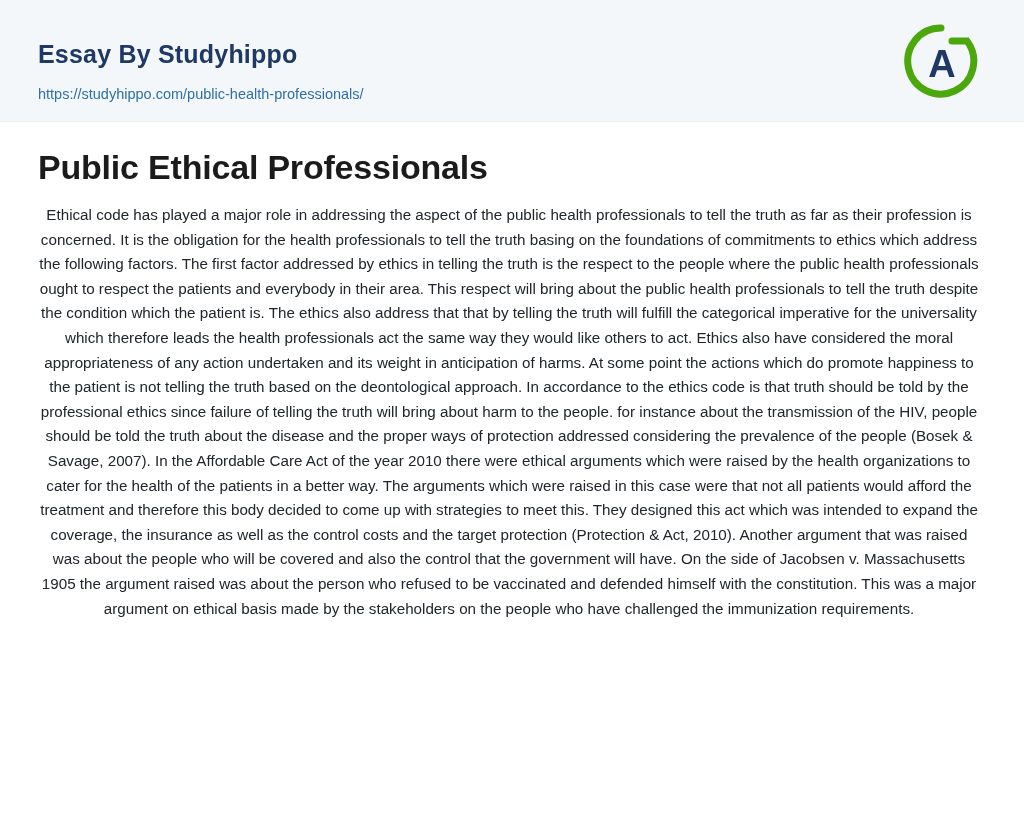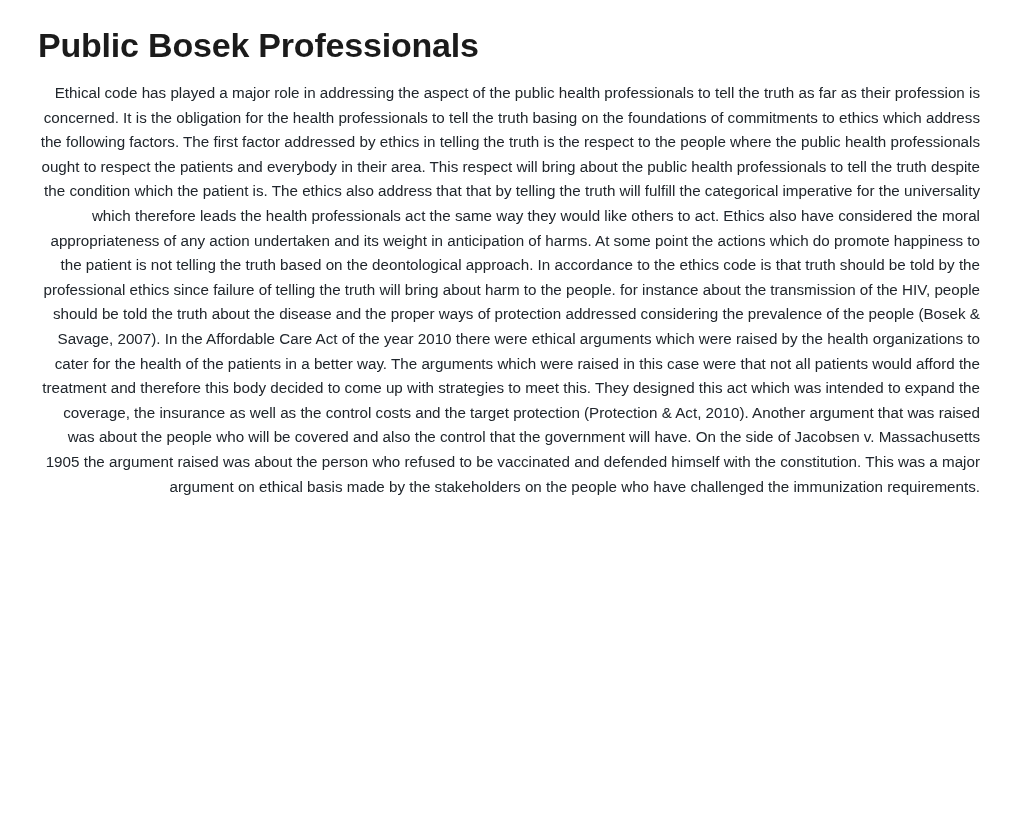--- a/index.html
+++ b/index.html
@@ -66,27 +66,38 @@
     color: #1b1b1b;
     margin: 0 0 16px 0;
     letter-spacing: -0.2px;
   }
 
   .para {
     font-size: 15.2px;
     line-height: 24.6px;
     color: #20262c;
     margin: 0 0 18px 0;
-    text-align: right;
+    text-align: center;
   }
 </style>
 </head>
 <body>
 
 <div class="page">
 
+  <div class="header">
+    <div class="brand">Essay By Studyhippo</div>
+    <a class="source-url" href="#">https://studyhippo.com/public-health-professionals/</a>
+
+    <div class="logo">
+      <svg width="78" height="78" viewBox="0 0 78 78" aria-hidden="true">
+        <path d="M39 6 A33 33 0 1 0 65 19 L50 19" fill="none" stroke="#4ca70d" stroke-width="7" stroke-linecap="round"></path>
+        <text x="40" y="55" text-anchor="middle" font-family="Liberation Sans, sans-serif" font-size="38" font-weight="bold" fill="#1f3864">A</text>
+      </svg>
+    </div>
+  </div>
 
   <div class="content">
-    <h1 class="doc-title">Public Bosek Professionals</h1>
+    <h1 class="doc-title">Public Ethical Professionals</h1>
     <p class="para">Ethical code has played a major role in addressing the aspect of the public health professionals to tell the truth as far as their profession is concerned. It is the obligation for the health professionals to tell the truth basing on the foundations of commitments to ethics which address the following factors. The first factor addressed by ethics in telling the truth is the respect to the people where the public health professionals ought to respect the patients and everybody in their area. This respect will bring about the public health professionals to tell the truth despite the condition which the patient is. The ethics also address that that by telling the truth will fulfill the categorical imperative for the universality which therefore leads the health professionals act the same way they would like others to act. Ethics also have considered the moral appropriateness of any action undertaken and its weight in anticipation of harms. At some point the actions which do promote happiness to the patient is not telling the truth based on the deontological approach. In accordance to the ethics code is that truth should be told by the professional ethics since failure of telling the truth will bring about harm to the people. for instance about the transmission of the HIV, people should be told the truth about the disease and the proper ways of protection addressed considering the prevalence of the people (Bosek &amp; Savage, 2007). In the Affordable Care Act of the year 2010 there were ethical arguments which were raised by the health organizations to cater for the health of the patients in a better way. The arguments which were raised in this case were that not all patients would afford the treatment and therefore this body decided to come up with strategies to meet this. They designed this act which was intended to expand the coverage, the insurance as well as the control costs and the target protection (Protection &amp; Act, 2010). Another argument that was raised was about the people who will be covered and also the control that the government will have. On the side of Jacobsen v. Massachusetts 1905 the argument raised was about the person who refused to be vaccinated and defended himself with the constitution. This was a major argument on ethical basis made by the stakeholders on the people who have challenged the immunization requirements.</p>
   </div>
 
 </div>
 
 </body></html>

